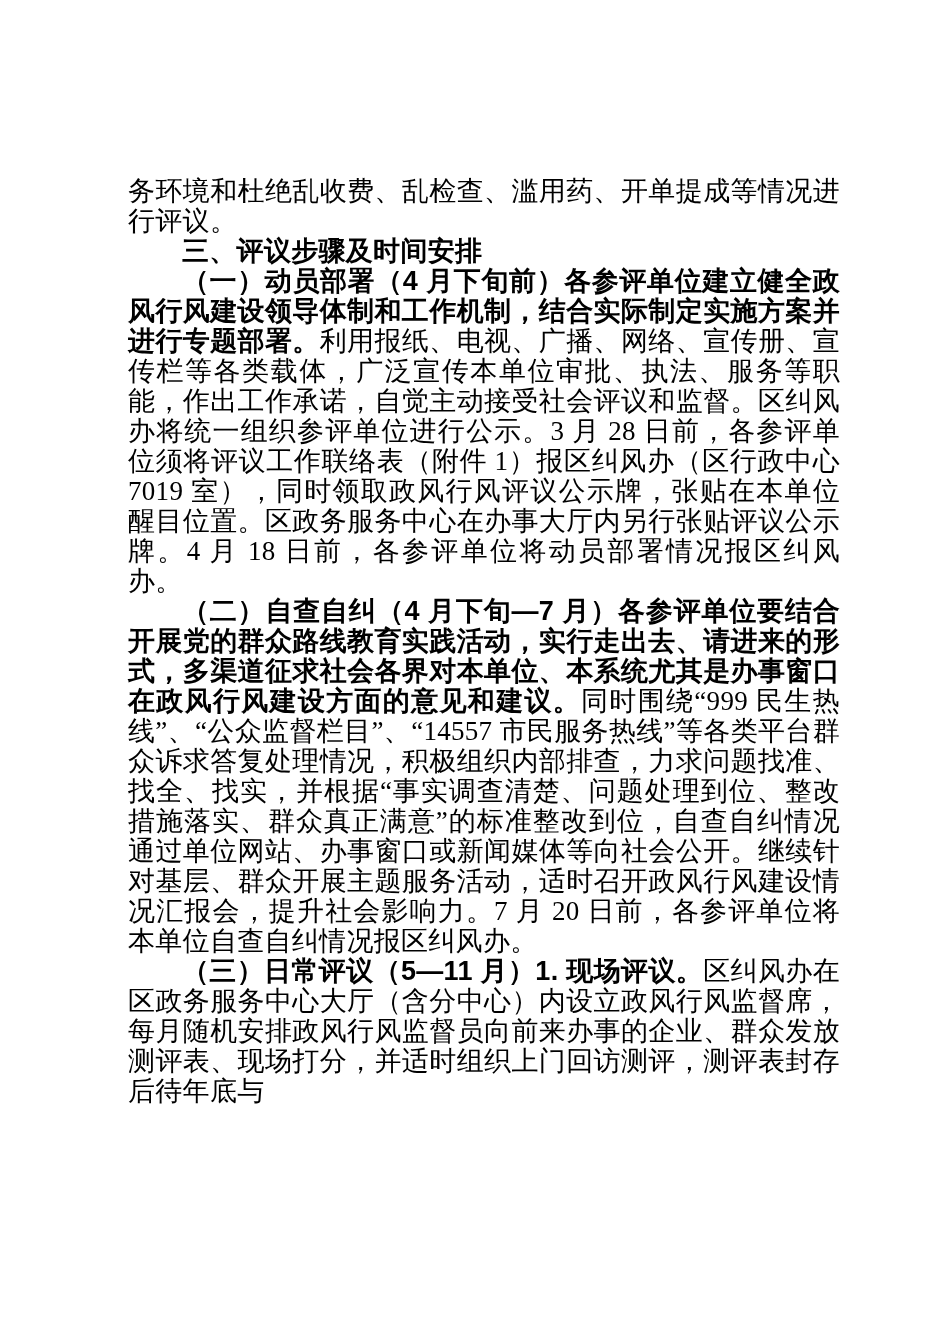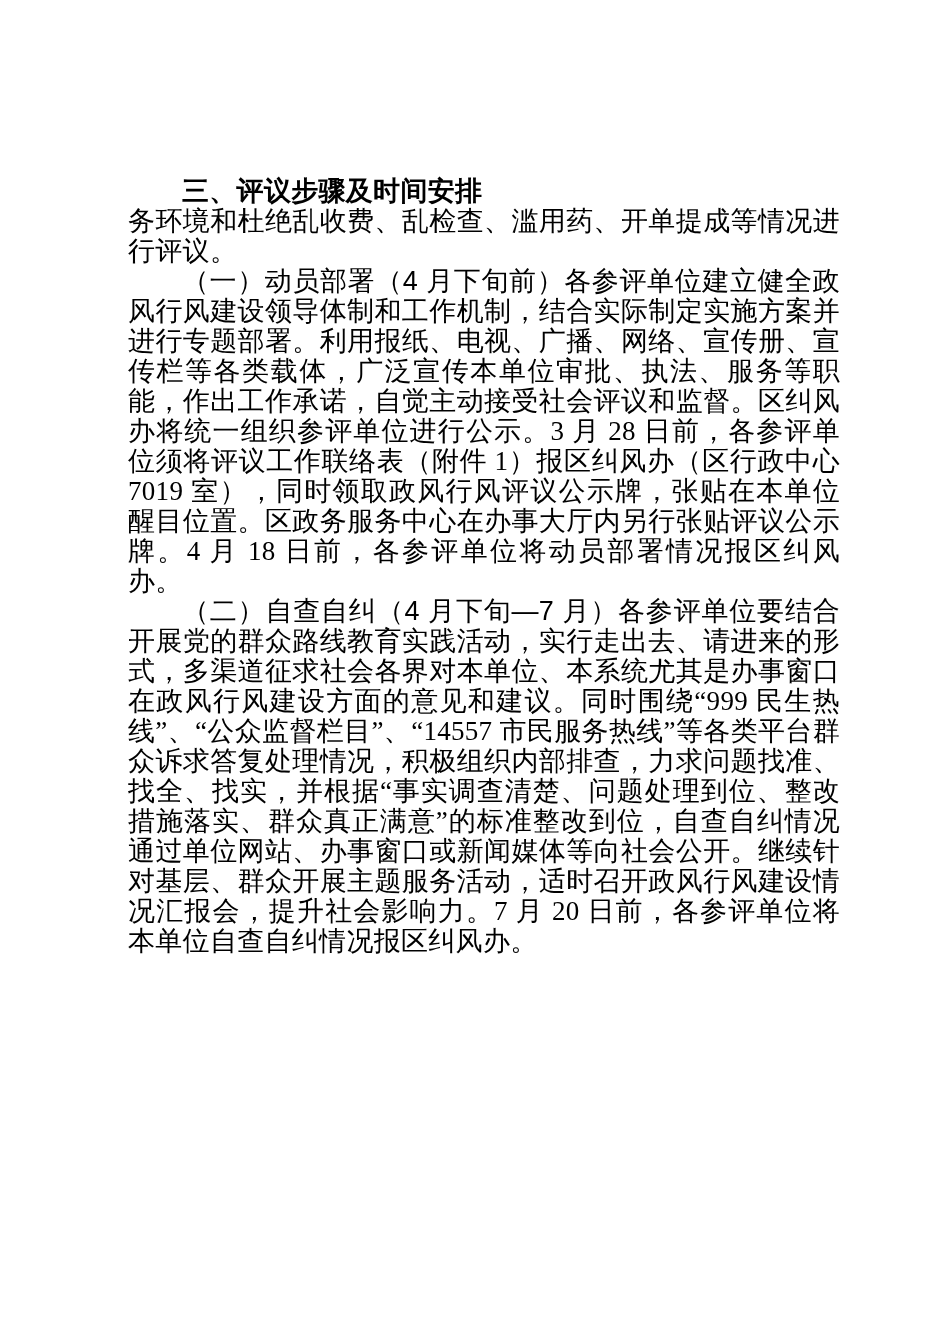--- a/index.html
+++ b/index.html
@@ -31,31 +31,32 @@
     margin: 0;
     padding: 0;
   }
   .para.indent {
     text-indent: 2em;
   }
   .run {
     font-weight: normal;
   }
   .run.bold {
-    font-weight: 400;
+    font-weight: 700;
     font-family: "Liberation Sans", "DejaVu Sans", sans-serif;
   }
   .para.heading .run {
     font-weight: 700;
     font-family: "Liberation Sans", "DejaVu Sans", sans-serif;
   }
 </style>
 </head>
 <body>
 
 <div class="page">
   <div class="text-block" id="doc-body">
+      <p class="para"><span class="run">务环境和杜绝乱收费、乱检查、滥用药、开单提成等情况进行评议。</span></p>
       <p class="para indent heading"><span class="run bold">三、评议步骤及时间安排</span></p>
-      <p class="para"><span class="run">务环境和杜绝乱收费、乱检查、滥用药、开单提成等情况进行评议。</span></p>
       <p class="para indent"><span class="run bold">（一）动员部署（4 月下旬前）各参评单位建立健全政风行风建设领导体制和工作机制，结合实际制定实施方案并进行专题部署。</span><span class="run">利用报纸、电视、广播、网络、宣传册、宣传栏等各类载体，广泛宣传本单位审批、执法、服务等职能，作出工作承诺，自觉主动接受社会评议和监督。区纠风办将统一组织参评单位进行公示。3 月 28 日前，各参评单位须将评议工作联络表（附件 1）报区纠风办（区行政中心 7019 室），同时领取政风行风评议公示牌，张贴在本单位醒目位置。区政务服务中心在办事大厅内另行张贴评议公示牌。4 月 18 日前，各参评单位将动员部署情况报区纠风办。</span></p>
       <p class="para indent"><span class="run bold">（二）自查自纠（4 月下旬—7 月）各参评单位要结合开展党的群众路线教育实践活动，实行走出去、请进来的形式，多渠道征求社会各界对本单位、本系统尤其是办事窗口在政风行风建设方面的意见和建议。</span><span class="run">同时围绕“999 民生热线”、“公众监督栏目”、“14557 市民服务热线”等各类平台群众诉求答复处理情况，积极组织内部排查，力求问题找准、找全、找实，并根据“事实调查清楚、问题处理到位、整改措施落实、群众真正满意”的标准整改到位，自查自纠情况通过单位网站、办事窗口或新闻媒体等向社会公开。继续针对基层、群众开展主题服务活动，适时召开政风行风建设情况汇报会，提升社会影响力。7 月 20 日前，各参评单位将本单位自查自纠情况报区纠风办。</span></p>
+      <p class="para indent"><span class="run bold">（三）日常评议（5—11 月）1. 现场评议。</span><span class="run">区纠风办在区政务服务中心大厅（含分中心）内设立政风行风监督席，每月随机安排政风行风监督员向前来办事的企业、群众发放测评表、现场打分，并适时组织上门回访测评，测评表封存后待年底与</span></p>
     </div>
 </div>
 
 </body></html>

